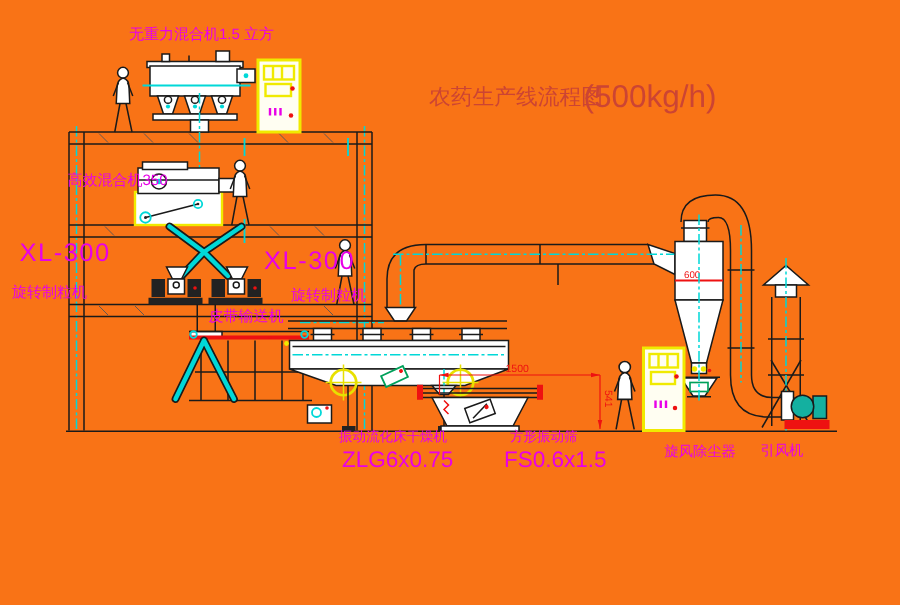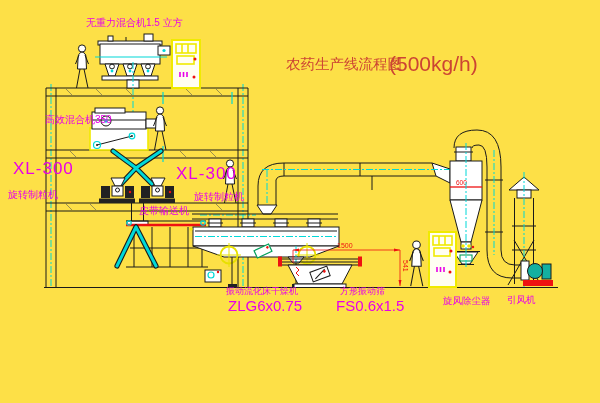--- a/index.html
+++ b/index.html
@@ -1,16 +1,16 @@
 <!DOCTYPE html>
 <html><head>
 <meta charset="utf-8">
 <style>
   html,body{margin:0;padding:0;background:#fff;}
-  .screen{position:relative;width:600px;height:403px;background:#fde047;overflow:hidden;}
+  .screen{position:relative;width:600px;height:403px;background:#f97316;overflow:hidden;}
   svg text{font-family:"Liberation Sans","DejaVu Sans",sans-serif;}
   .k{stroke:#1a1a1a;fill:none;stroke-width:1;}
   .kf{stroke:#1a1a1a;fill:#ffffff;stroke-width:1;}
   .kd{fill:#222;stroke:none;}
   .c{stroke:#00d8d8;fill:none;stroke-width:1;stroke-dasharray:7 2 2 2;}
   .cs{stroke:#00d8d8;fill:none;stroke-width:1.2;}
   .edge{stroke:#1a1a1a;fill:none;stroke-width:5.2;stroke-linecap:round;}
   .teal{stroke:#00d8d8;fill:none;stroke-width:3;stroke-linecap:round;}
   .y{stroke:#f0ea00;fill:none;stroke-width:1.6;}
   .yf{fill:#f0ea00;stroke:none;}

